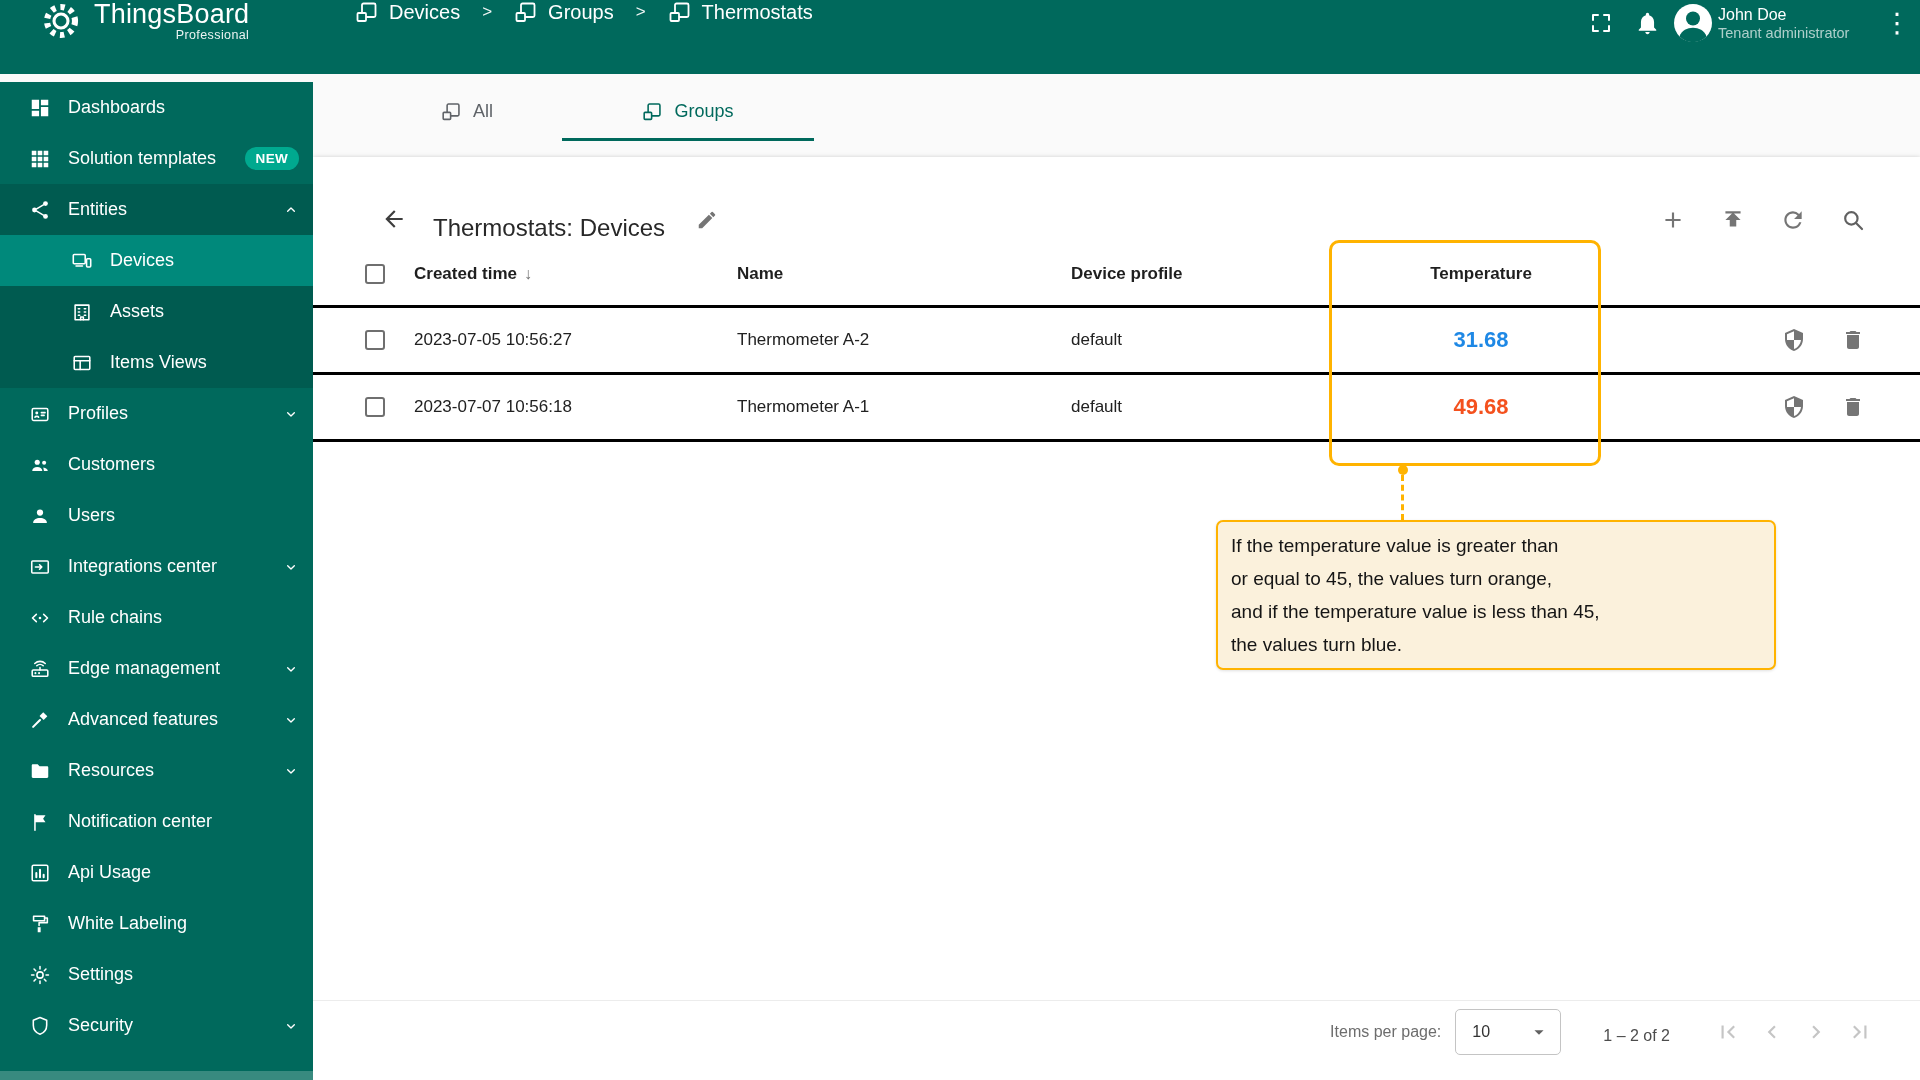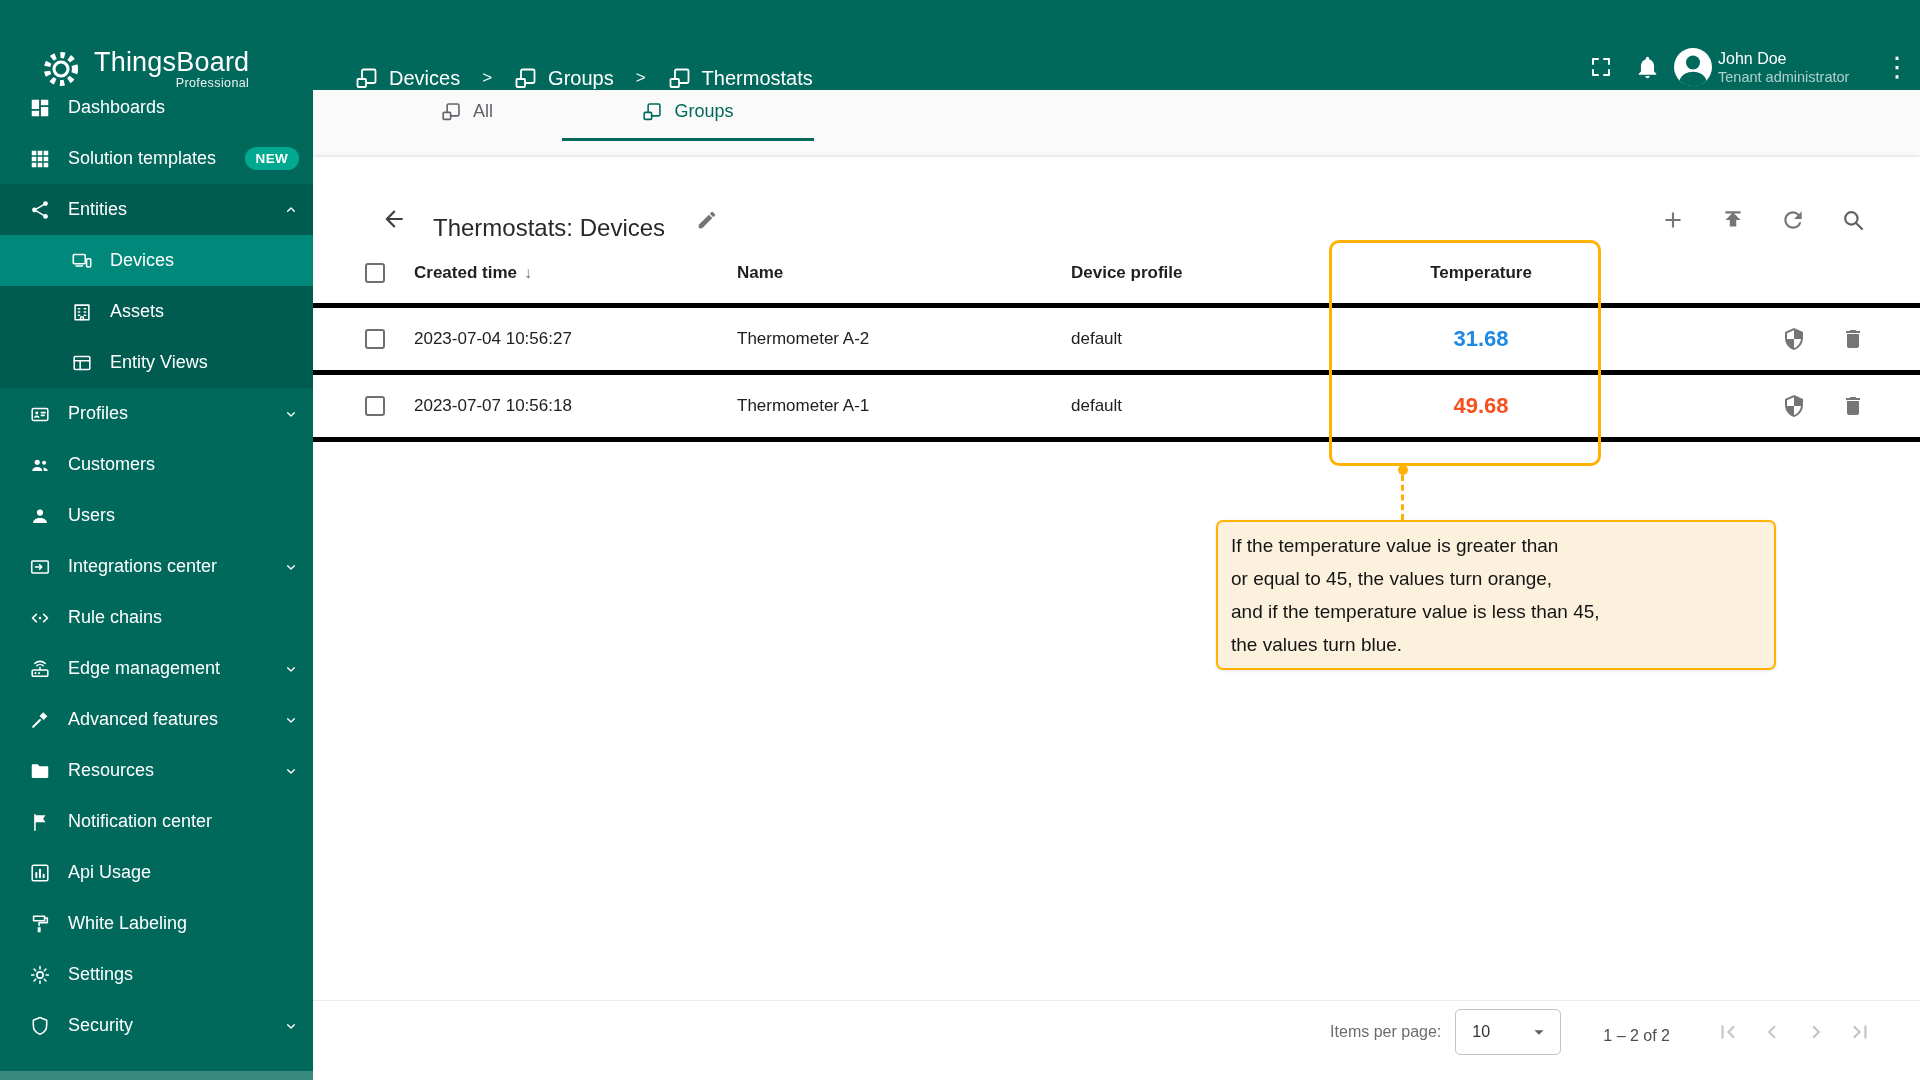--- a/index.html
+++ b/index.html
@@ -5,22 +5,22 @@
   * { box-sizing: border-box; margin: 0; padding: 0; }
   html,body { width:1920px; height:1080px; overflow:hidden;
     font-family:"Liberation Sans","DejaVu Sans",sans-serif; background:#fafafa; }
 
   :root{
     --teal:#00695C; --teal-sel:#00897B; --teal-group:#005B50;
     --ink:#212121; --grey-ic:#757575; --hl:#FFB300;
   }
 
   
-  .header{ position:absolute; left:0; top:0; width:1920px; height:90px;
-    background:var(--teal); display:flex; align-items:flex-end; z-index:30; --chip-bg:var(--teal);}
+  .header{ position:absolute; left:0; top:0; width:1920px; height:74px;
+    background:var(--teal); display:flex; align-items:flex-start; z-index:30; --chip-bg:var(--teal);}
   .logo-block{ width:313px; flex:none; display:flex; align-items:center; gap:12px; padding-left:40px;}
   .logo-text{ display:flex; flex-direction:column; }
   .logo-name{ color:#fff; font-size:27px; font-weight:500; letter-spacing:.2px; line-height:1.05;}
   .logo-edition{ color:rgba(255,255,255,.92); font-size:12.5px; text-align:right; letter-spacing:.4px;}
   .breadcrumb{ display:flex; align-items:center; gap:14px; margin-left:42px; color:#fff;}
   .crumb{ display:flex; align-items:center; gap:10px; font-size:20px; cursor:pointer;}
   .crumb-sep{ font-size:17px; color:rgba(255,255,255,.95); padding:0 8px;}
   .header-right{ margin-left:auto; display:flex; align-items:center; }
   .hbtn{ width:46px; height:46px; display:flex; align-items:center; justify-content:center; cursor:pointer; border:none; background:transparent;}
   .user-block{ display:flex; flex-direction:column; margin:0 6px 0 2px; min-width:150px;}
@@ -66,21 +66,21 @@
   
   .toolbar{ position:absolute; left:0; top:0; right:0; height:85px; display:flex; align-items:flex-end;}
   .back-btn{ width:46px; height:46px; margin-left:58px; display:flex; align-items:center; justify-content:center; cursor:pointer; border:none; background:transparent;}
   .card-title{ font-size:24px; color:#282828; font-weight:500; margin-left:16px;}
   .edit-btn{ width:44px; height:44px; margin-left:20px; display:flex; align-items:center; justify-content:center; cursor:pointer; border:none; background:transparent;}
   .toolbar-right{ margin-left:auto; display:flex; gap:16px; padding-right:45px;}
   .tbtn{ width:44px; height:44px; display:flex; align-items:center; justify-content:center; cursor:pointer; border:none; background:transparent;}
 
   
   .trow{ display:grid; grid-template-columns:49px 323px 334px 258px 272px 1fr;
-    align-items:center; padding-left:52px; border-bottom:5px solid #000000;}
+    align-items:center; padding-left:52px; border-bottom:3px solid #000000;}
   .thead{ position:absolute; left:0; right:0; top:85px; height:66px; font-weight:700; font-size:17px; color:#1f1f1f;}
   .r1{ position:absolute; left:0; right:0; top:151px; height:67px;}
   .r2{ position:absolute; left:0; right:0; top:218px; height:67px;}
   .cell{ font-size:17px; color:var(--ink);}
   .c-sort{ display:flex; align-items:center; gap:7px; cursor:pointer;}
   .sort-arrow{ color:#757575; font-size:16px; font-weight:400;}
   .c-center{ text-align:center;padding-left:32px;}
   .temp-val{ font-weight:700; font-size:22px;}
   .t-blue{ color:#1E88E5;} .t-orange{ color:#F4511E;}
   .checkbox{ width:20px; height:20px; border:2px solid #6f6f6f; border-radius:3px; cursor:pointer; background:#fff;}
@@ -225,21 +225,21 @@
         <path class="st" d="M8 8.5h1.5M8 12h1.5M8 15.5h1.5M14.5 8.5H16M14.5 12H16M14.5 15.5H16M10.5 20.5v-3h3v3"></path>
       </svg>
     <span>Assets</span>
   </div>
 
   <div class="sb-item child grouped">
     <svg class="si" viewBox="0 0 24 24">
         <rect class="st" x="3.5" y="5" width="17" height="14" rx="1"></rect>
         <path class="st" d="M3.5 9.5h17M10 9.5V19"></path>
       </svg>
-    <span>Entity Views</span>
+    <span>Items Views</span>
   </div>
 
   <div class="sb-item">
     <svg class="si" viewBox="0 0 24 24">
         <rect class="st" x="3.5" y="6" width="17" height="13" rx="1.5"></rect>
         <circle class="fl" cx="8.5" cy="11" r="1.6"></circle>
         <path class="st" d="M6.5 15.5c.4-1.2 3.6-1.2 4 0M13.5 10.5h4M13.5 13.5h3"></path>
       </svg>
     <span>Profiles</span>
     <svg class="chev" viewBox="0 0 24 24">
@@ -433,21 +433,21 @@
       <div>Name</div>
       <div>Device profile</div>
       <div class="c-center">Temperature</div>
       <div></div>
     </div>
 
     <div class="trow r1">
       <div>
           <div class="checkbox"></div>
         </div>
-      <div class="cell">2023-07-04 10:56:27</div>
+      <div class="cell">2023-07-05 10:56:27</div>
       <div class="cell">Thermometer A-2</div>
       <div class="cell">default</div>
       <div class="c-center"><span class="temp-val t-blue">31.68</span></div>
       <div class="actions-cell">
         <button class="rbtn">
           <svg width="24" height="24" viewBox="0 0 24 24">
               <path fill="#757575" d="M12 1L3 5v6c0 5.55 3.84 10.74 9 12 5.16-1.26 9-6.45 9-12V5l-9-4zm0 10.99h7c-.53 4.12-3.28 7.79-7 8.94V12H5V6.3l7-3.11v8.8z"></path>
             </svg>
         </button>
         <button class="rbtn">

